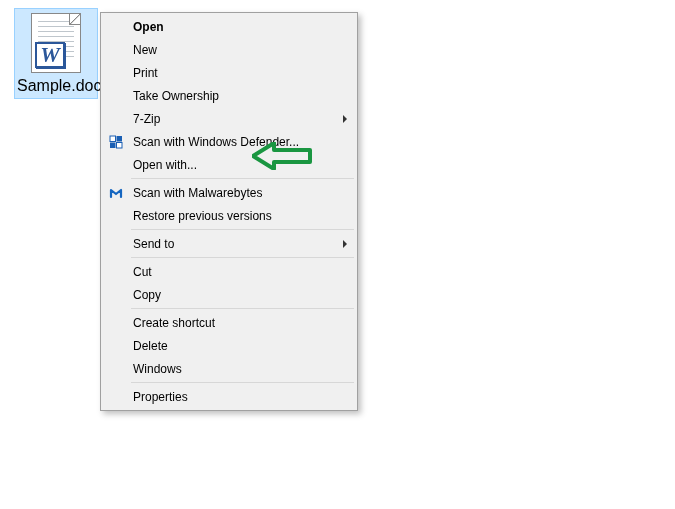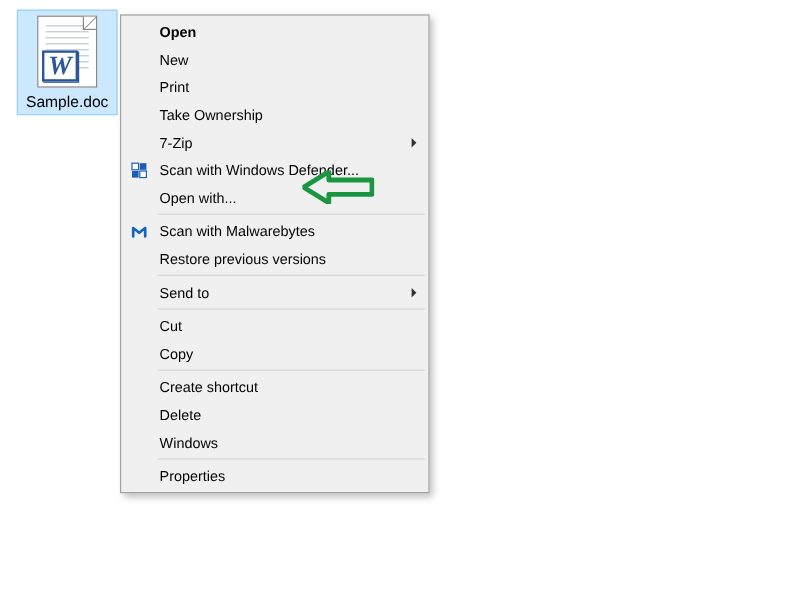--- a/index.html
+++ b/index.html
@@ -55,21 +55,21 @@
       align-items: center;
       justify-content: center;
       font-family: "Times New Roman", serif;
       font-style: italic;
       font-weight: bold;
       font-size: 22px;
       color: #2b579a;
       box-shadow: 1px 1px 0 #2b579a;
       line-height: 1;
     }
-    .file-label { font-size: 13px; color: #000; }
+    .file-label { font-size: 16px; color: #000; }
     .context-menu {
       position: absolute;
       top: 12px;
       left: 100px;
       width: 258px;
       background: #f0f0f0;
       border: 1px solid #a0a0a0;
       box-shadow: 3px 3px 6px rgba(0,0,0,0.25);
       padding: 2px;
     }

